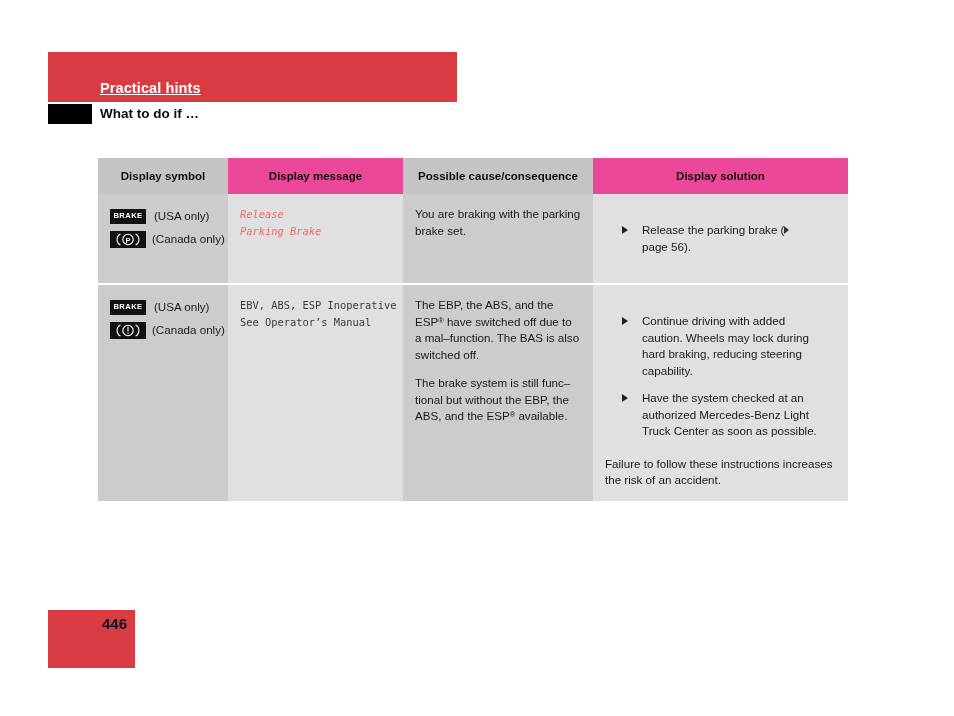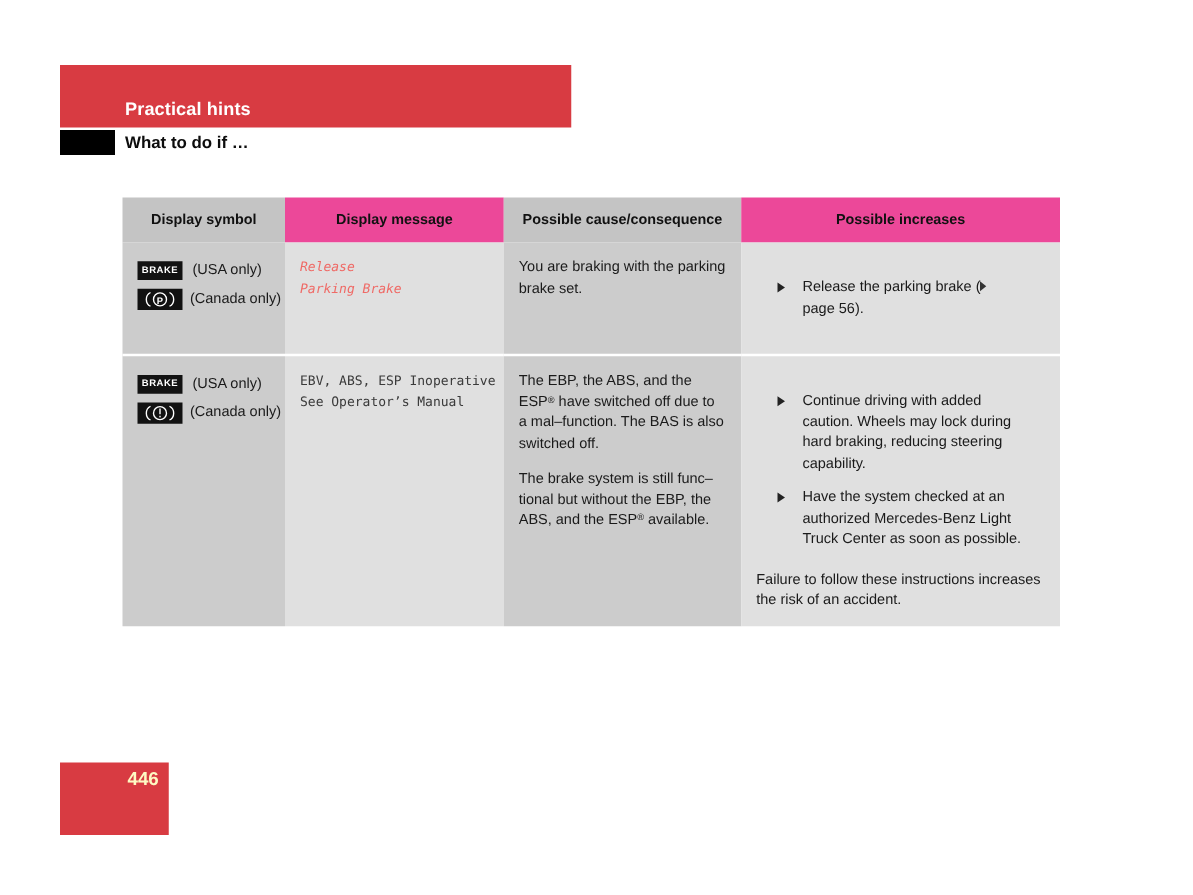--- a/index.html
+++ b/index.html
@@ -26,20 +26,21 @@
   }
   .hdr-band-title {
     position: absolute;
     left: 52px;
     bottom: 6px;
     font-size: 14.5px;
     font-weight: bold;
     color: #ffffff;
     letter-spacing: 0.1px;
     white-space: nowrap;
+    text-decoration: underline;
   }
   .hdr-sub-row {
     position: absolute;
     left: 48px;
     top: 104px;
     width: 409px;
     height: 22px;
   }
   .hdr-black-tab {
     position: absolute;
@@ -200,21 +201,21 @@
     left: 48px;
     top: 610px;
     width: 87px;
     height: 58px;
     background: #d83b42;
   }
   .pagenum {
     position: absolute;
     right: 8px;
     top: 5px;
-    color: #fef9c3;
+    color: #0f172a;
     font-size: 15px;
     font-weight: bold;
   }
 </style>
 </head>
 <body>
 
 <div class="hdr-band">
   <div class="hdr-band-title">Practical hints</div>
 </div>
@@ -229,21 +230,21 @@
     <col class="col-sym">
       <col class="col-msg">
       <col class="col-cause">
       <col class="col-sol">
   </colgroup>
   <thead>
     <tr>
       <th class="hd-cell hd-a">Display symbol</th>
       <th class="hd-cell hd-b">Display message</th>
       <th class="hd-cell hd-a">Possible cause/consequence</th>
-      <th class="hd-cell hd-b">Possible increases</th>
+      <th class="hd-cell hd-b">Display solution</th>
     </tr>
   </thead>
   <tbody>
 
     <tr>
       <td class="body-cell tint-a">
         <div class="sym-line">
           <span class="sym-badge">BRAKE</span>
           <span class="sym-label">(USA only)</span>
         </div>

